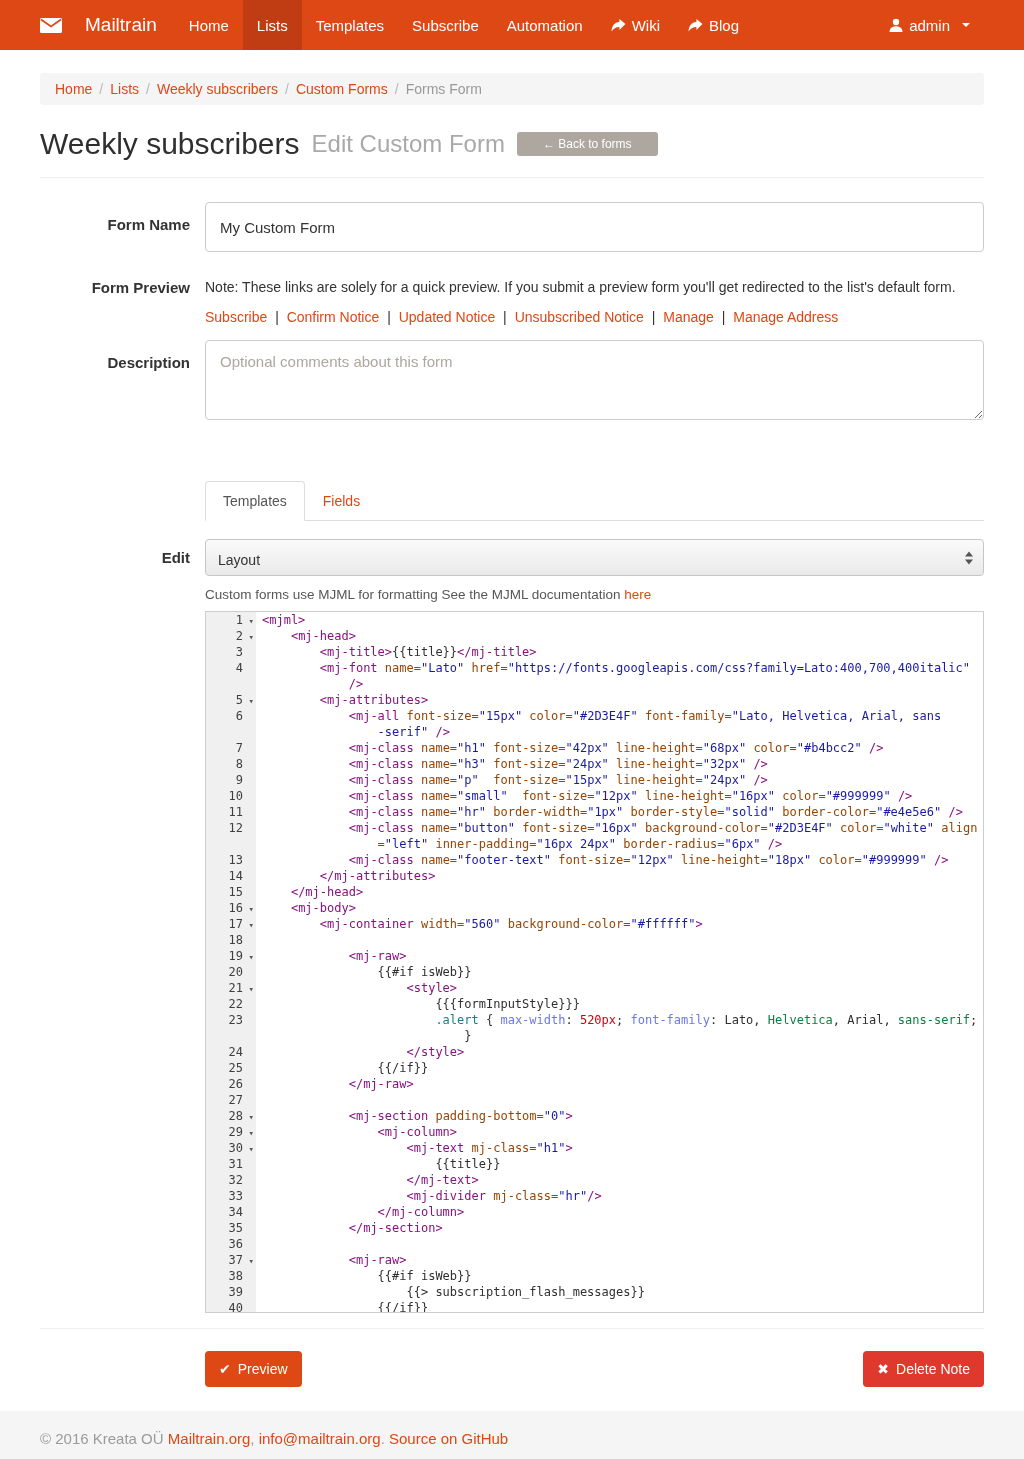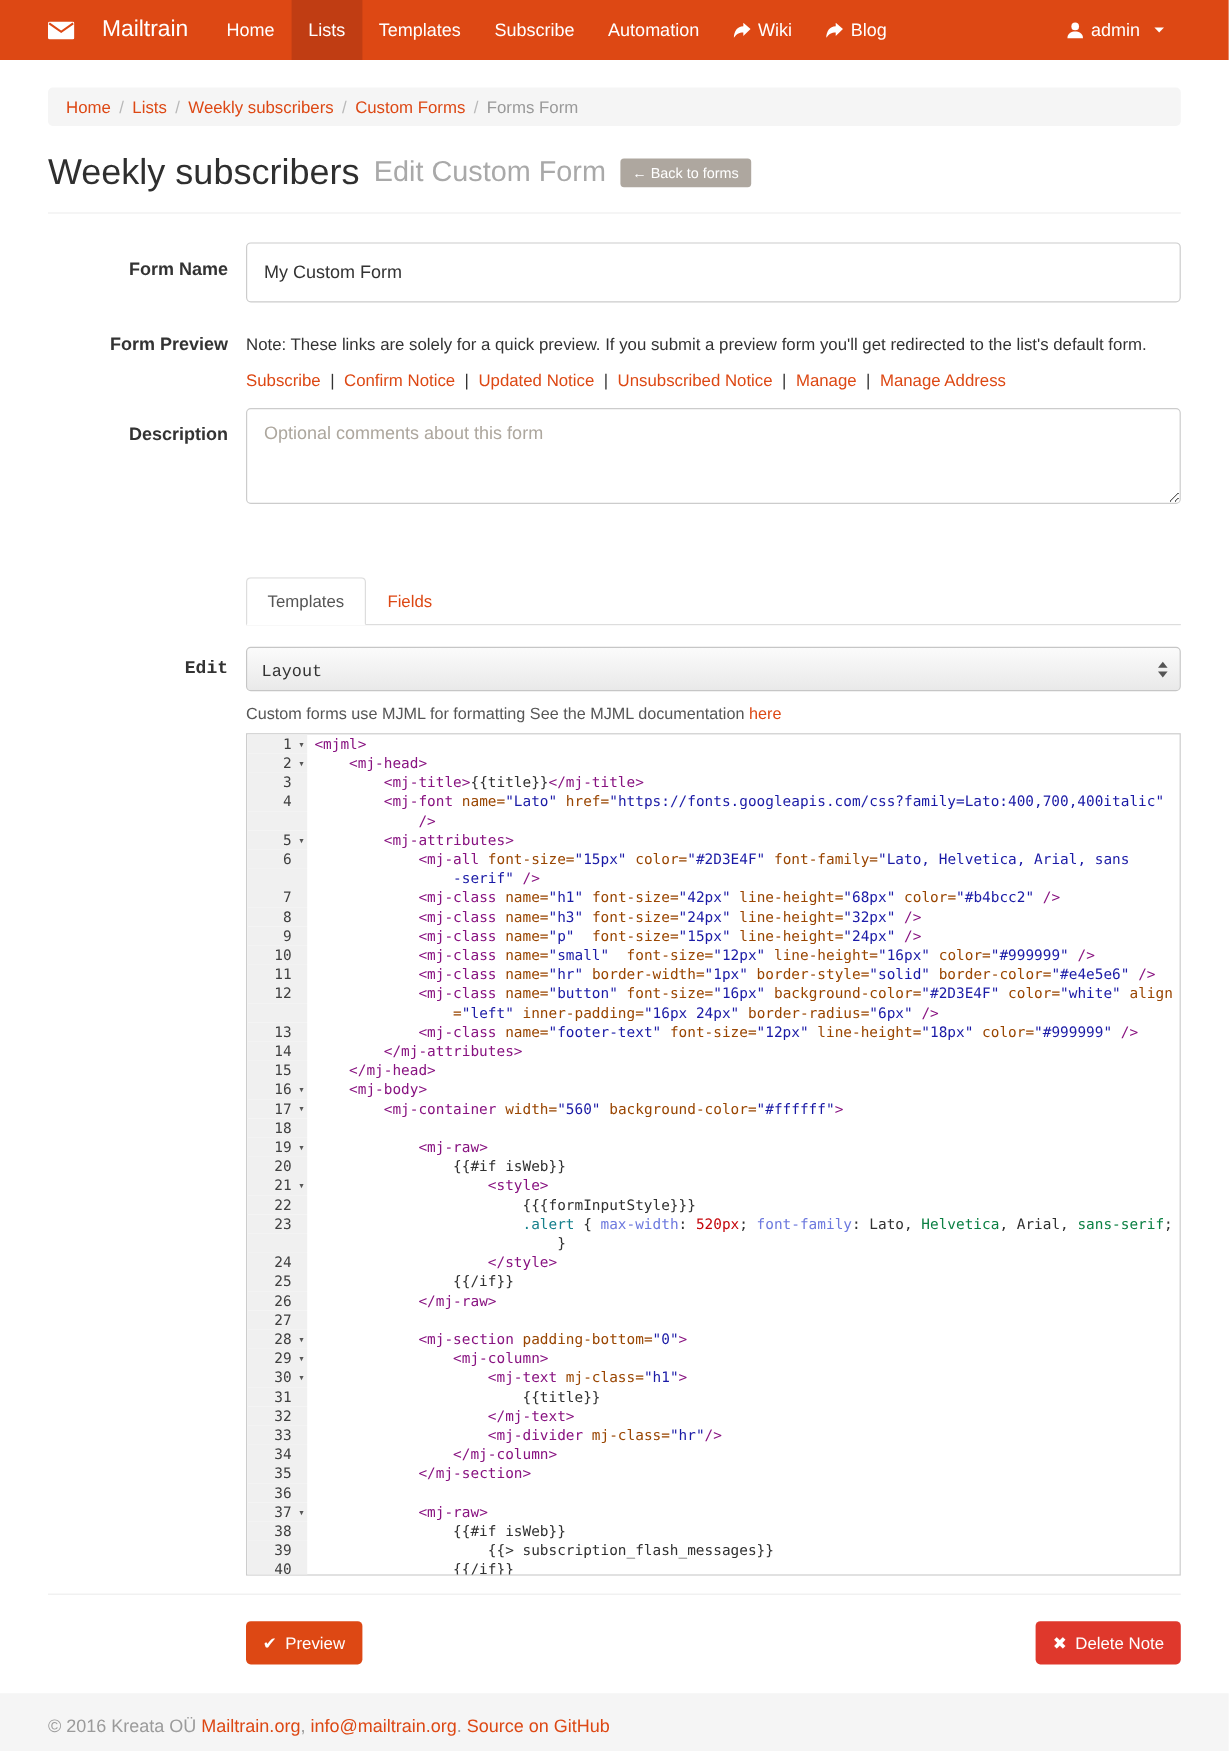--- a/index.html
+++ b/index.html
@@ -25,21 +25,21 @@
   
   .breadcrumb { margin-top:23px; background:#F5F5F5; border-radius:4px; padding:8px 15px; font-size:14px; }
   .breadcrumb a { color:#DD4814; text-decoration:none; cursor:pointer; }
   .breadcrumb .sep { color:#B9B9B9; padding:0 7px; }
   .breadcrumb .current { color:#999; }
 
   
   .page-header { margin-top:22px; display:flex; align-items:center; gap:12px; }
   .page-header h1 { font-size:30px; font-weight:500; color:#2f2f2f; }
   .page-header .subtitle { font-size:24px; color:#A9A9A9; font-weight:400; }
-  .btn-back { background:#AEA79F; color:#fff; border:none; border-radius:3px; font-size:12px; padding:5px 10px; cursor:pointer; font-family:inherit;text-align:right; }
+  .btn-back { background:#AEA79F; color:#fff; border:none; border-radius:3px; font-size:12px; padding:5px 26px; cursor:pointer; font-family:inherit;text-align:right; }
   hr.title-rule { border:none; border-top:1px solid #EEE; margin:16px 0 24px 0; }
 
   
   .form-row { display:flex; margin-bottom:15px; }
   .label-col { width:150px; margin-right:15px; text-align:right; font-weight:bold; font-size:15px; color:#333; padding-top:14px; flex:none; }
   .label-col.tight { padding-top:2px; }
   .control-col { flex:1; }
   .text-input { width:100%; height:50px; border:1px solid #CCC; border-radius:4px; padding:12px 14px; font-size:15px; color:#333; font-family:inherit; }
   .textarea { width:100%; height:80px; border:1px solid #CCC; border-radius:4px; padding:12px 14px; font-size:15px; color:#333; font-family:inherit; resize:vertical; }
   .textarea::placeholder, .text-input::placeholder { color:#ADA79E; opacity:1; }
@@ -49,21 +49,21 @@
   .preview-links .sep { color:#333; padding:0 4px; }
 
   
   .tabs-row { margin-left:165px; margin-top:58px; }
   .tabs { display:flex; border-bottom:1px solid #DDD; }
   .tab { padding:11px 17px; font-size:14px; cursor:pointer; margin-bottom:-1px; border:1px solid transparent; }
   .tab.active { background:#fff; border:1px solid #DDD; border-bottom:1px solid #fff; border-radius:4px 4px 0 0; color:#555; }
   .tab.inactive { color:#DD4814; }
 
   
-  .edit-row { display:flex; margin-top:18px;font-family:Liberation Mono, monospace; }
+  .edit-row { display:flex; margin-top:18px; }
   .select { position:relative; width:100%; height:37px; border:1px solid #C6C6C6; border-radius:4px;
             background:linear-gradient(#fbfbfb,#e9e9e9); display:flex; align-items:center;
             padding:4px 30px 0 12px; font-size:14px; color:#333; cursor:pointer; }
   .select .arrows { position:absolute; right:10px; top:50%; transform:translateY(-50%); display:flex; flex-direction:column; gap:3px; }
   .select .arrows i { width:0; height:0; border-left:4px solid transparent; border-right:4px solid transparent; display:block; }
   .select .arrows .up { border-bottom:5px solid #555; }
   .select .arrows .down { border-top:5px solid #555; }
   .help-text { margin-left:165px; margin-top:11px; font-size:13.5px; color:#575757; }
   .help-text a { color:#DD4814; text-decoration:none; cursor:pointer; }
 

